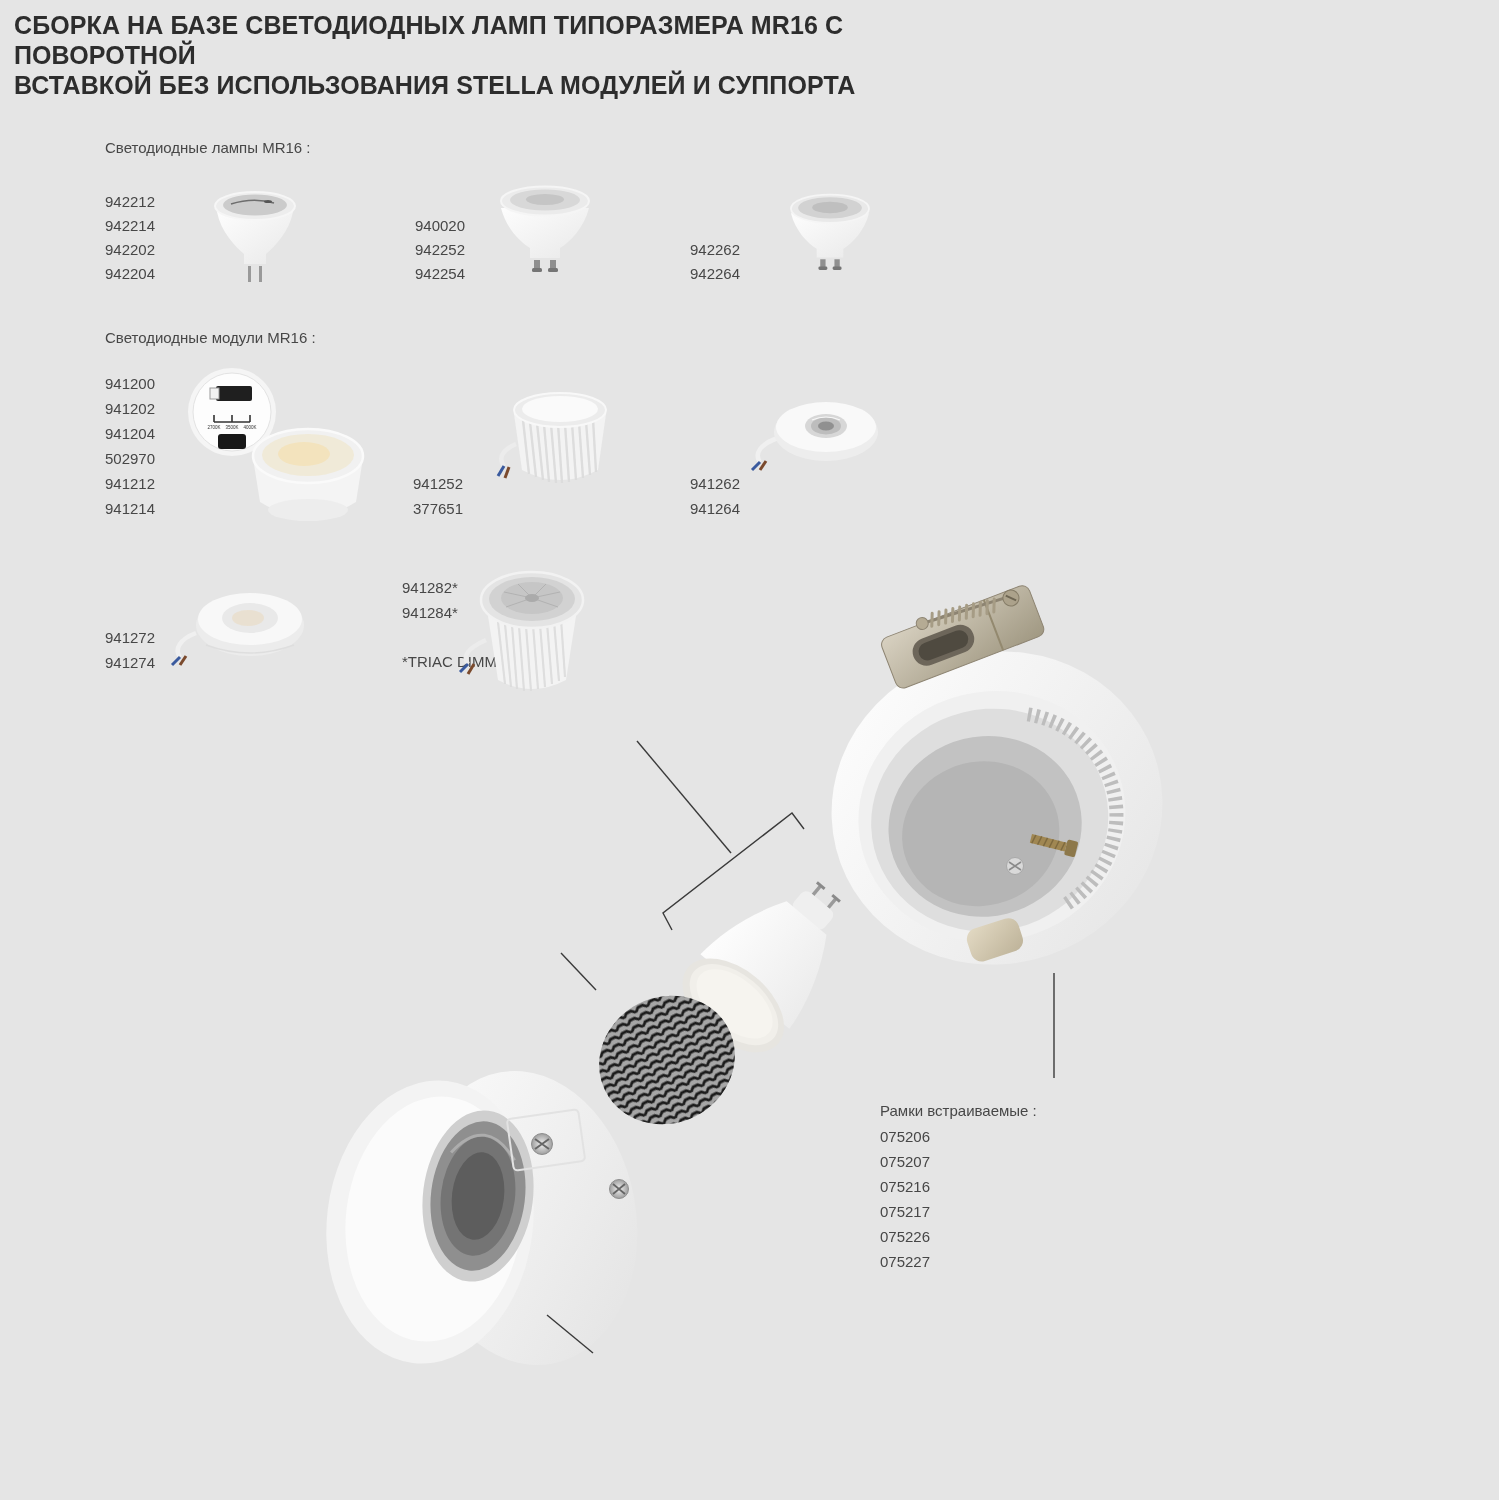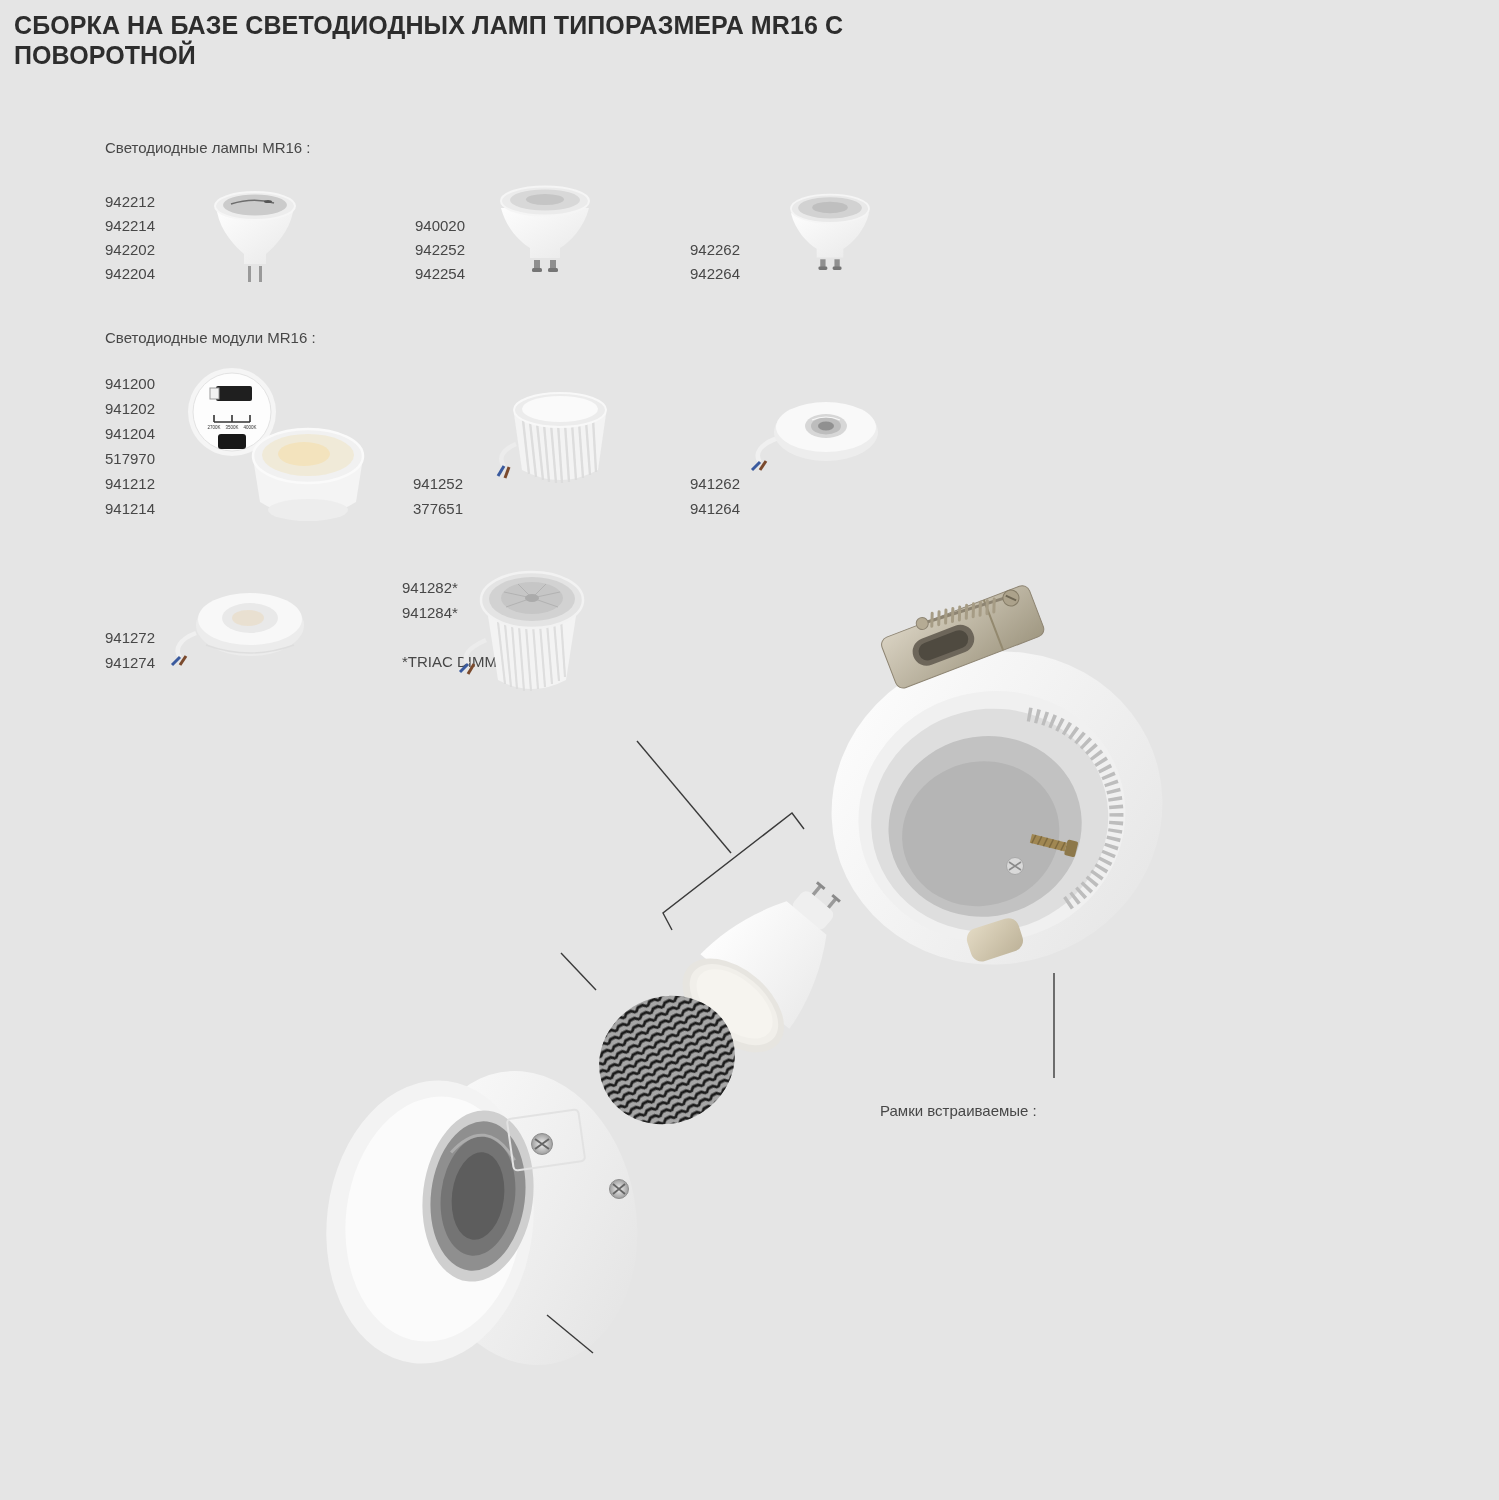--- a/index.html
+++ b/index.html
@@ -16,20 +16,21 @@
   svg{display:block;}
   .img{position:absolute;}
 </style>
 </head>
 <body>
 
 <div id="canvas" style="background: #e5e5e5; color: rgb(71, 71, 71);">
 
   <div class="title">
     <div>СБОРКА НА БАЗЕ СВЕТОДИОДНЫХ ЛАМП ТИПОРАЗМЕРА MR16 С ПОВОРОТНОЙ</div>
+    <div>ВСТАВКОЙ БЕЗ ИСПОЛЬЗОВАНИЯ STELLA МОДУЛЕЙ И СУППОРТА</div>
   </div>
 
   <div class="tb" style="left:105px;top:136px;">Светодиодные лампы MR16 :</div>
 
   <div class="tb" style="left:105px;top:190px;">
     <div class="ln">942212</div>
     <div class="ln">942214</div>
     <div class="ln">942202</div>
     <div class="ln">942204</div>
   </div>
@@ -44,21 +45,21 @@
     <div class="ln">942262</div>
     <div class="ln">942264</div>
   </div>
 
   <div class="tb" style="left:105px;top:326px;">Светодиодные модули MR16 :</div>
 
   <div class="tb lh25" style="left:105px;top:371px;">
     <div class="ln">941200</div>
     <div class="ln">941202</div>
     <div class="ln">941204</div>
-    <div class="ln">517970</div>
+    <div class="ln">502970</div>
     <div class="ln">941212</div>
     <div class="ln">941214</div>
   </div>
 
   <div class="tb lh25" style="left:413px;top:471px;">
     <div class="ln">941252</div>
     <div class="ln">377651</div>
   </div>
 
   <div class="tb lh25" style="left:690px;top:471px;">
@@ -72,20 +73,28 @@
   </div>
 
   <div class="tb lh25" style="left:402px;top:575px;">
     <div class="ln">941282*</div>
     <div class="ln">941284*</div>
   </div>
   <div class="tb" style="left:402px;top:650px;">*TRIAC DIMM</div>
 
 
   <div class="tb" style="left:880px;top:1099px;">Рамки встраиваемые :</div>
+  <div class="tb lh25" style="left:880px;top:1124px;">
+    <div class="ln">075206</div>
+    <div class="ln">075207</div>
+    <div class="ln">075216</div>
+    <div class="ln">075217</div>
+    <div class="ln">075226</div>
+    <div class="ln">075227</div>
+  </div>
 
 
 
   <svg class="img" style="left:211px;top:188px;" width="92" height="108" viewBox="0 0 92 108">
     <defs>
       <linearGradient id="bodyG" x1="0" y1="0" x2="1" y2="1">
         <stop offset="0" stop-color="#fdfdfd"></stop>
           <stop offset="1" stop-color="#e9e9e9"></stop>
       </linearGradient>
     </defs>

